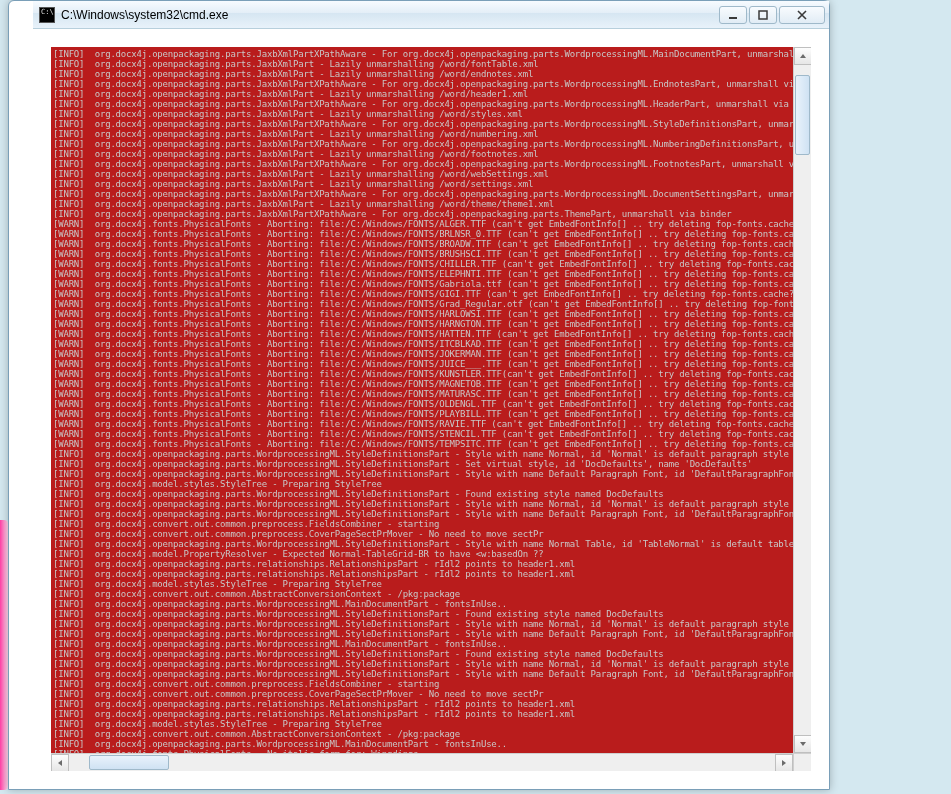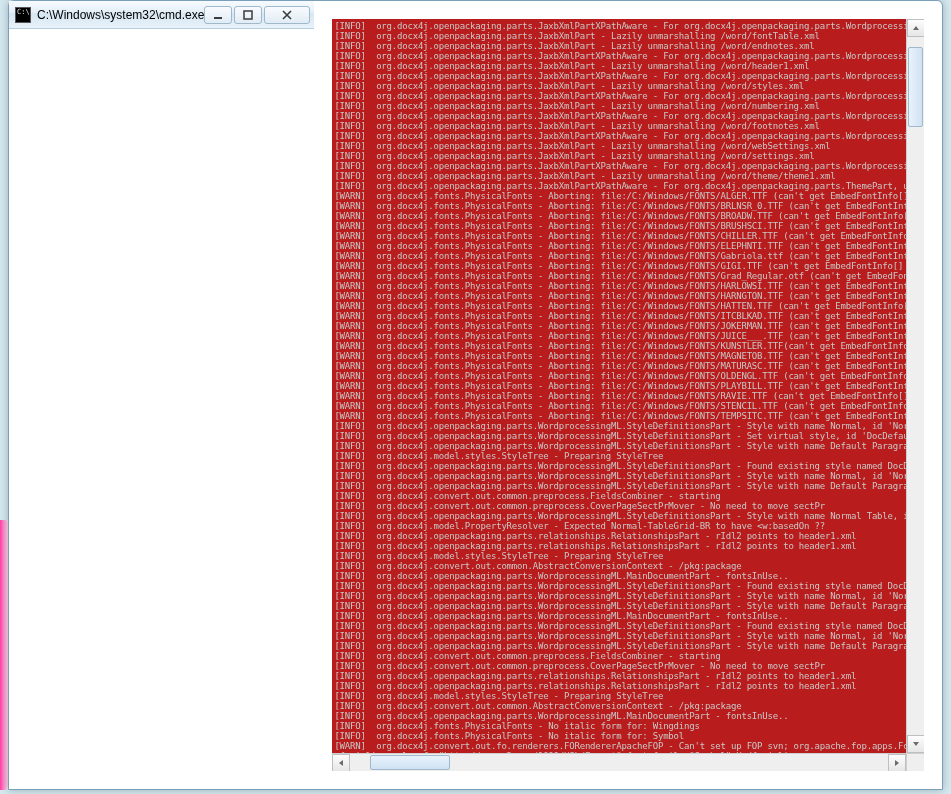--- a/index.html
+++ b/index.html
@@ -8,28 +8,29 @@
     font-family: "Segoe UI", Tahoma, sans-serif;
     width: 951px;
     height: 794px;
     overflow: hidden;
     position: relative;
   }
   .window {
     position: absolute;
     left: 8px;
     top: 0;
-    width: 935px;
+    width: 822px;
     height: 790px;
     background: #fff;
     border: 1px solid #7a9fb8;
     border-radius: 6px 6px 0 0;
     box-shadow: 0 0 8px rgba(0,0,0,0.25);
     display: flex;
-    flex-direction: row;
+    flex-direction: column;
+    padding-left: 24px;
   }
   .titlebar {
     height: 28px;
     background: linear-gradient(#f7fbff, #e3eef7 45%, #d6e6f2 46%, #e8f2fa);
     border-bottom: 1px solid #b7cfdc;
     display: flex;
     align-items: center;
     padding: 0 4px 0 6px;
     user-select: none;
   }

